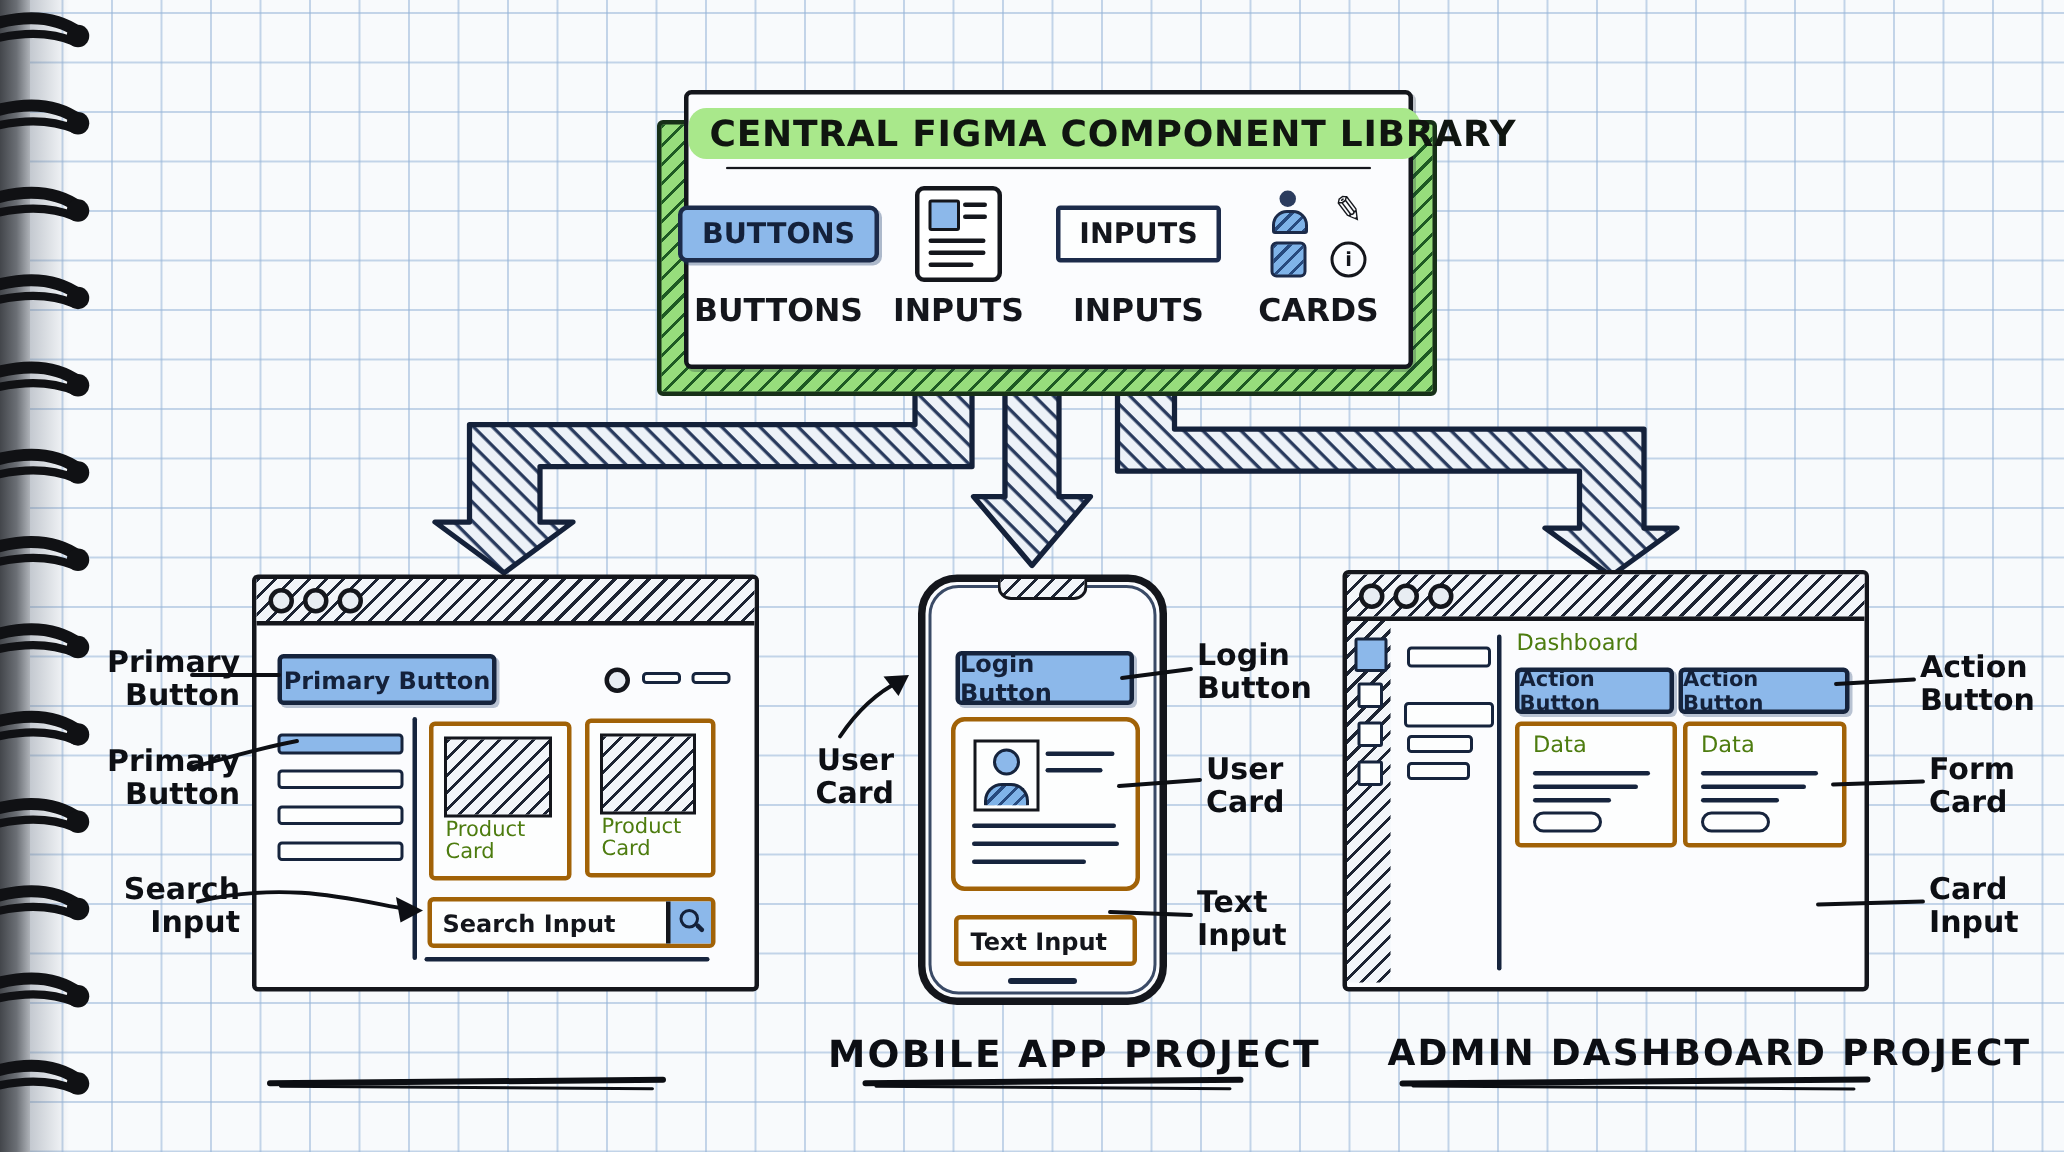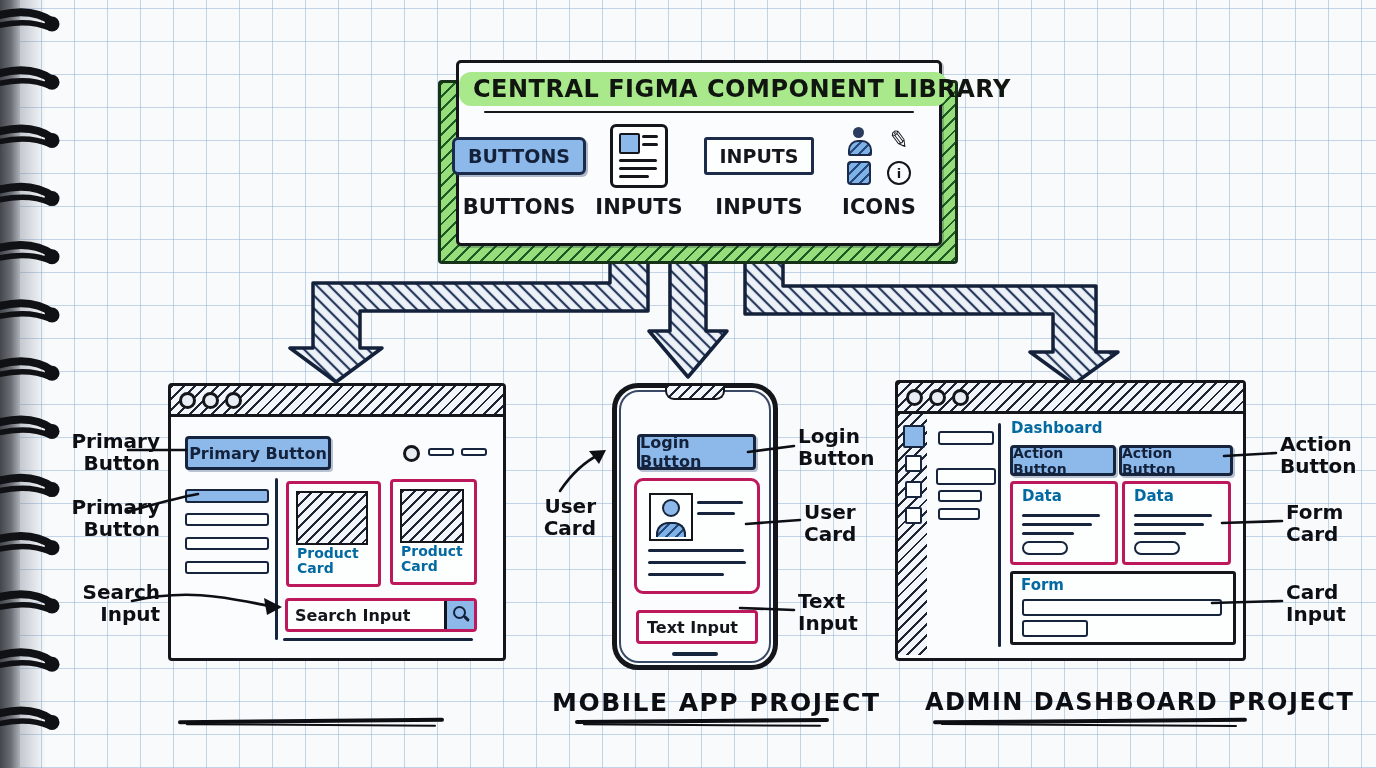--- a/index.html
+++ b/index.html
@@ -46,23 +46,23 @@
   .titlebar{position:absolute;left:0;top:0;right:0;height:28px;border-bottom:3px solid #14161c;display:flex;align-items:center;}
   .dots{display:flex;gap:6px;margin-left:8px;}
   .dot{width:11px;height:11px;border-radius:50%;border:3px solid #14161c;background:#e8edf3;}
   .bar{border:2.5px solid #16243d;border-radius:3px;background:#fdfefe;position:absolute;}
   .bar.blue{background:#8cb8ea;}
   .navline{position:absolute;height:3px;background:#16243d;border-radius:2px;}
   .vline{position:absolute;width:2.5px;background:#16243d;border-radius:2px;}
   .blue-btn{position:absolute;background:#8cb8ea;border:3px solid #16243d;border-radius:4px;
     display:flex;align-items:center;justify-content:center;font-weight:bold;color:#14213a;
     box-shadow:2px 2px 0 rgba(30,60,110,.3);}
-  .sk-card{position:absolute;background:#fdfefe;border:3px solid #be185d;border-radius:4px;}
+  .sk-card{position:absolute;background:#fdfefe;border:3px solid #a16207;border-radius:4px;}
   .img-hatch{position:absolute;border:2.5px solid #14161c;}
-  .mini-label{position:absolute;font-weight:bold;color:#0369a1;line-height:1.05;}
+  .mini-label{position:absolute;font-weight:normal;color:#4d7c0f;line-height:1.05;}
   
   .callout{position:absolute;z-index:5;font-size:20px;font-weight:bold;color:#0d0f14;line-height:1.08;}
   .callout.r{text-align:right;}
   
   .proj{position:absolute;z-index:5;text-align:center;font-size:25px;font-weight:bold;letter-spacing:1.5px;color:#0c0e13;white-space:nowrap;}
   .underline{position:absolute;z-index:5;height:4px;background:#0c0e13;border-radius:3px;transform:rotate(-.5deg);}
   .underline2{position:absolute;z-index:5;height:1.8px;background:#0c0e13;border-radius:2px;transform:rotate(.4deg);}
   
   .phone{left:612px;top:383px;width:156px;height:277px;background:#fbfcfe;border:5px solid #14161c;border-radius:26px;z-index:3;}
   .phone-inner{position:absolute;left:2px;top:2px;right:2px;bottom:2px;border:2px solid #3a4a66;border-radius:20px;}
@@ -125,21 +125,21 @@
           <span class="pen-ic">✎</span>
           <span class="swatch-ic hatch-blue"></span>
           <span class="info-ic">i</span>
         </div>
       </div>
     </div>
     <div class="lib-labels">
       <span class="lib-label">BUTTONS</span>
       <span class="lib-label">INPUTS</span>
       <span class="lib-label">INPUTS</span>
-      <span class="lib-label">ICONS</span>
+      <span class="lib-label">CARDS</span>
     </div>
   </div>
 
   <div class="abs win" style="left:168px;top:383px;width:332px;height:272px;">
     <div class="titlebar hatch-dark">
       <div class="dots">
         <span class="dot"></span>
         <span class="dot"></span>
         <span class="dot"></span>
       </div>
@@ -219,25 +219,20 @@
       <span class="navline" style="left:9px;top:39px;width:70px;"></span>
       <span class="navline" style="left:9px;top:48px;width:52px;"></span>
       <span class="pill" style="left:9px;top:57px;width:42px;height:10px;"></span>
     </div>
     <div class="sk-card" style="left:224px;top:98px;width:103px;height:78px;">
       <div class="mini-label" style="left:9px;top:5px;font-size:15px;">Data</div>
       <span class="navline" style="left:9px;top:30px;width:78px;"></span>
       <span class="navline" style="left:9px;top:39px;width:70px;"></span>
       <span class="navline" style="left:9px;top:48px;width:52px;"></span>
       <span class="pill" style="left:9px;top:57px;width:42px;height:10px;"></span>
-    </div>
-    <div class="form-box" style="left:112px;top:188px;width:220px;height:68px;">
-      <div class="mini-label" style="left:8px;top:4px;font-size:15px;">Form</div>
-      <span class="bar" style="left:9px;top:25px;width:196px;height:13px;"></span>
-      <span class="bar hatch-blue" style="left:9px;top:46px;width:62px;height:13px;"></span>
     </div>
   </div>
 
   <div class="callout r" style="left:40px;top:431px;width:120px;">Primary Button</div>
   <div class="callout r" style="left:40px;top:497px;width:120px;">Primary Button</div>
   <div class="callout r" style="left:40px;top:582px;width:120px;">Search Input</div>
   <div class="callout r" style="left:518px;top:496px;width:78px;">User Card</div>
   <div class="callout" style="left:798px;top:426px;width:95px;">Login Button</div>
   <div class="callout" style="left:804px;top:502px;width:90px;">User Card</div>
   <div class="callout" style="left:798px;top:591px;width:90px;">Text Input</div>

